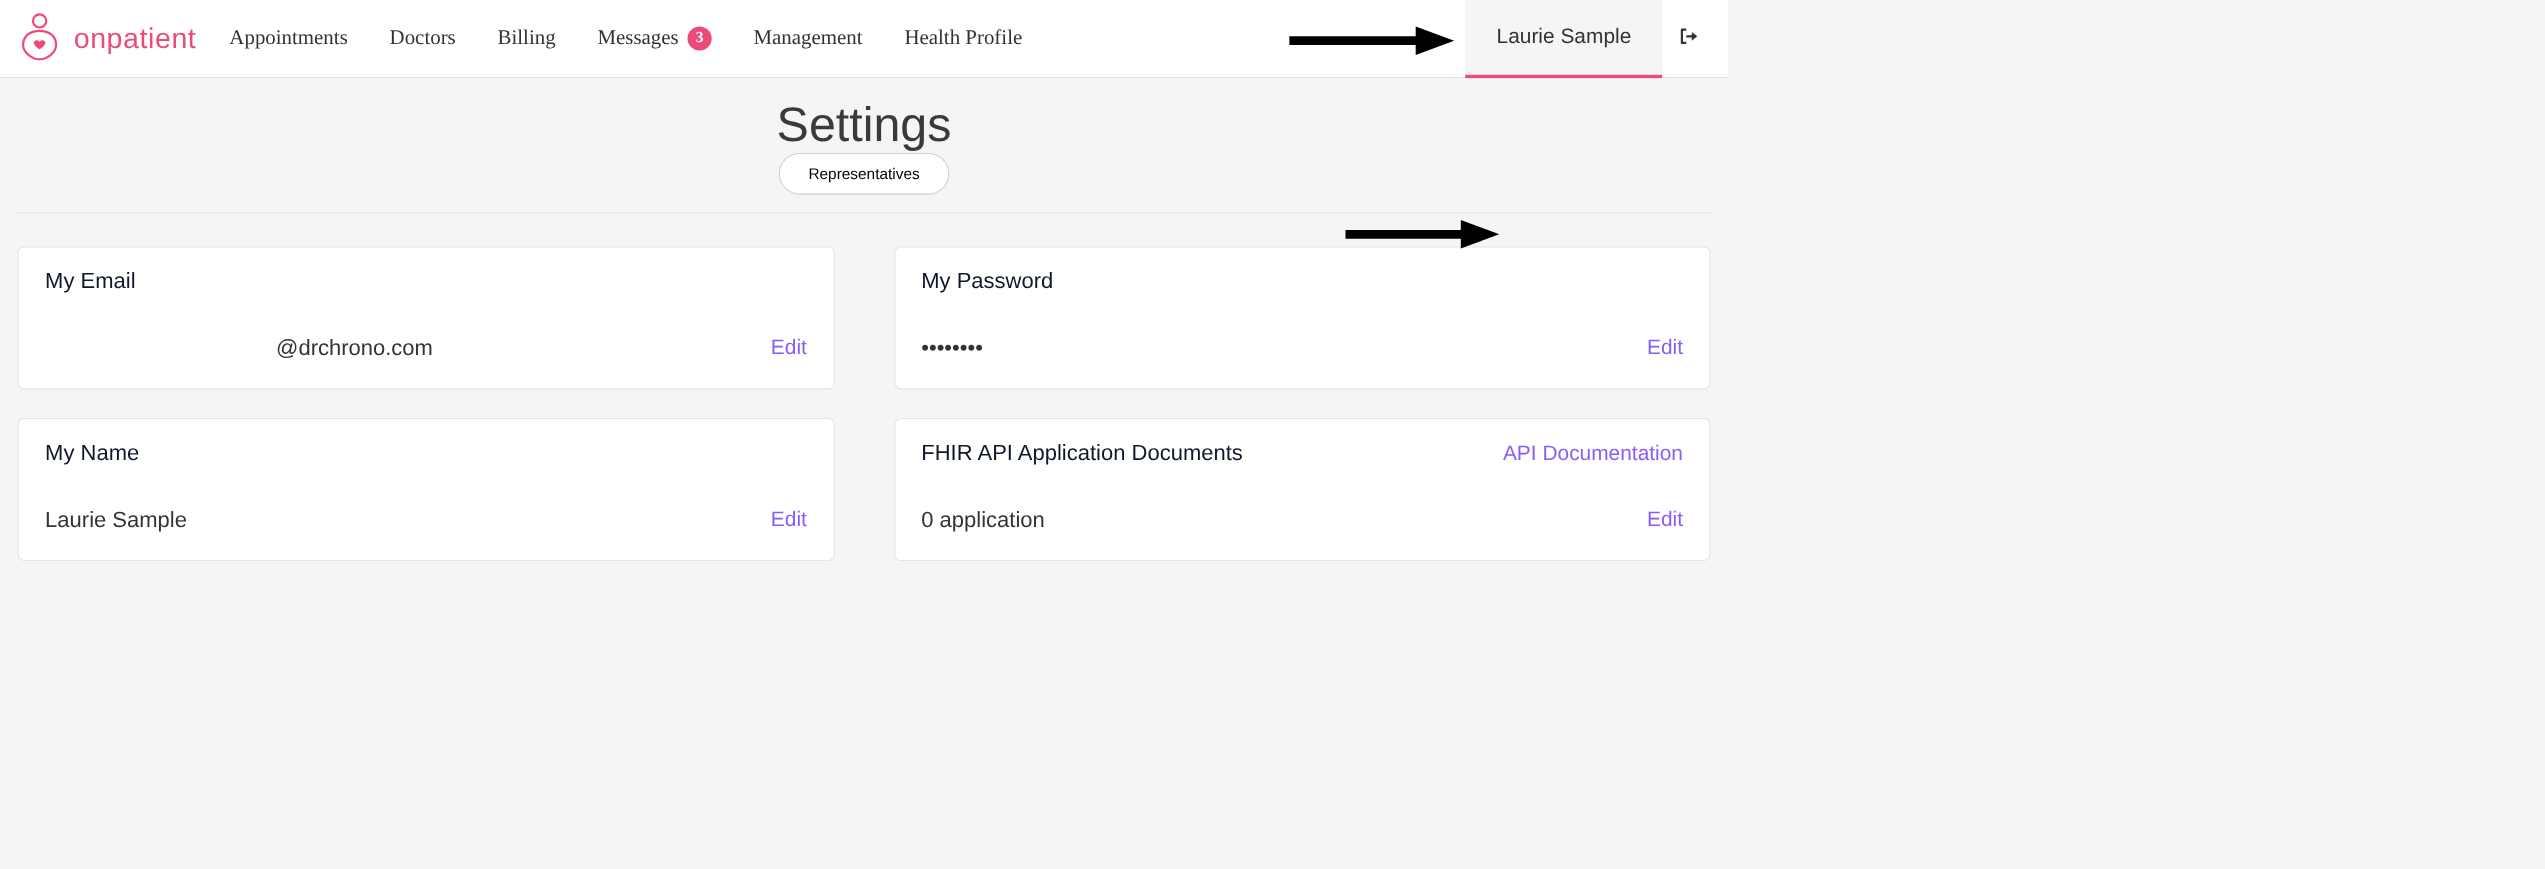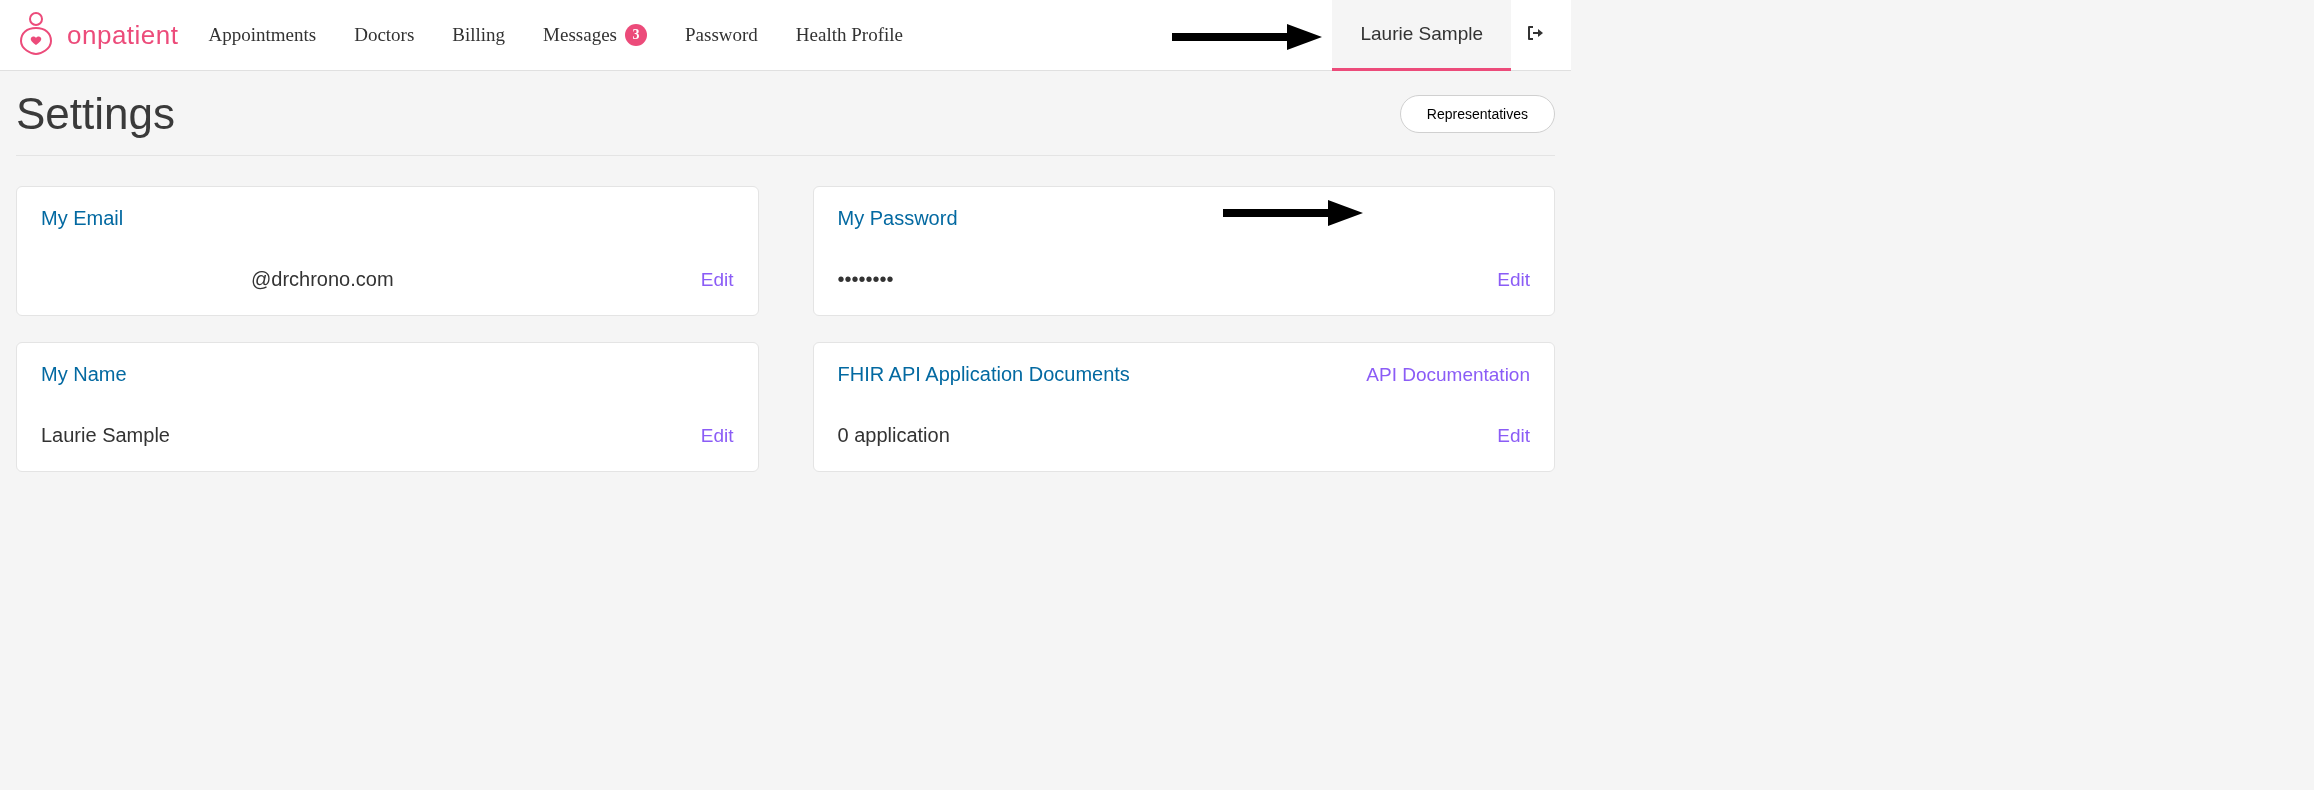--- a/index.html
+++ b/index.html
@@ -88,20 +88,21 @@
       padding: 18px 16px 40px;
       position: relative;
     }
     .page-header {
       display: flex;
       align-items: center;
       justify-content: space-between;
       border-bottom: 1px solid #e4e4e4;
       padding-bottom: 16px;
       margin-bottom: 30px;
+      flex-direction: column;
     }
     .page-title {
       font-size: 44px;
       font-weight: 300;
       color: #3a3a3a;
     }
     .reps-btn {
       background: #fff;
       border: 1px solid #d0d0d0;
       border-radius: 999px;
@@ -121,27 +122,27 @@
       padding: 20px 24px 24px;
     }
     .card-head {
       display:flex;
       justify-content: space-between;
       align-items: center;
       margin-bottom: 38px;
     }
     .card-title {
       font-size: 20px;
-      color: #0369a1;
+      color: #0f172a;
       font-weight: 400;
     }
     .card-body {
       display: flex;
       justify-content: space-between;
-      align-items: center;
+      align-items: flex-start;
       gap: 4px;
     }
     .card-value {
       font-size: 20px;
       color: #333;
     }
     .link {
       color: #8b5cf6;
       font-size: 19px;
       cursor: pointer;
@@ -166,21 +167,21 @@
   </div>
 
   <nav class="nav">
     <span class="nav-item">Appointments</span>
     <span class="nav-item">Doctors</span>
     <span class="nav-item">Billing</span>
     <span class="nav-item">
       <span>Messages</span>
       <span class="badge">3</span>
     </span>
-    <span class="nav-item">Password</span>
+    <span class="nav-item">Management</span>
     <span class="nav-item">Health Profile</span>
   </nav>
 
   <div class="user-area">
     <span class="arrow-callout arrow1">
       <svg width="150" height="30" viewBox="0 0 150 30">
         <line x1="0" y1="15" x2="120" y2="15" stroke="#000" stroke-width="8"></line>
         <polygon points="115,2 150,15 115,28" fill="#000"></polygon>
       </svg>
     </span>

